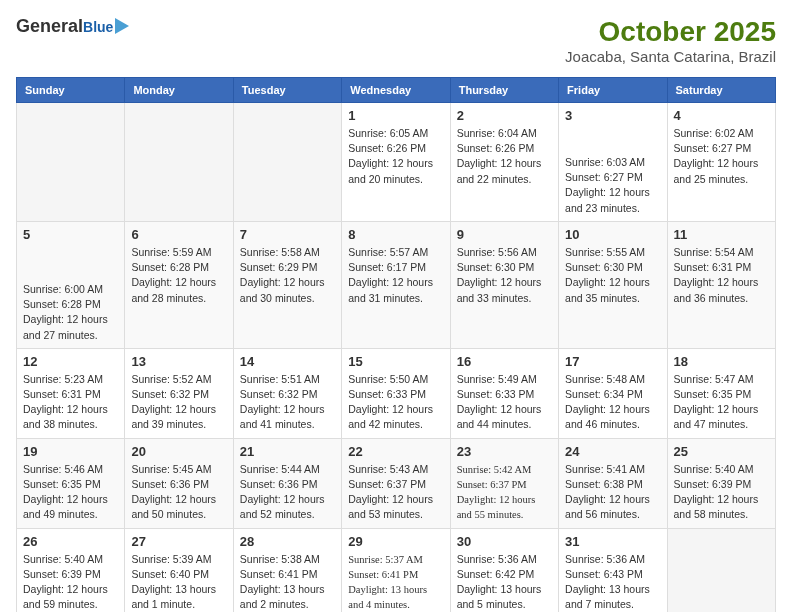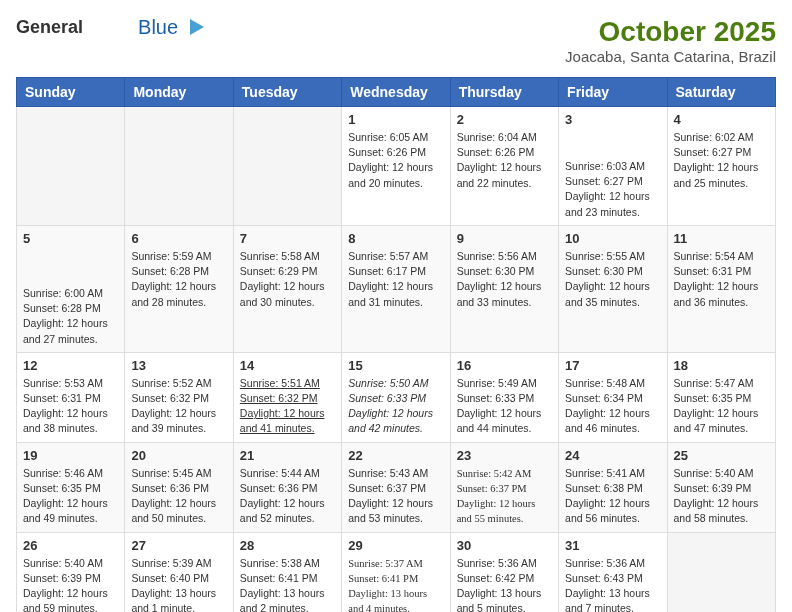--- a/index.html
+++ b/index.html
@@ -17,32 +17,31 @@
       margin-bottom: 12px;
     }
     .logo {
       display: flex;
       flex-direction: column;
       align-items: flex-start;
     }
     .logo-text {
       display: flex;
       align-items: center;
-      gap: 10px;
+      gap: 0;
     }
     .logo-general {
       font-size: 18px;
       font-weight: bold;
       color: #333;
     }
     .logo-blue {
-      font-size: 20px;
-      font-weight: normal;
+      font-size: 14px;
+      font-weight: bold;
       color: #1a5fa8;
-      padding-left: 45px;
     }
     .logo-arrow {
       width: 0;
       height: 0;
       border-top: 8px solid transparent;
       border-bottom: 8px solid transparent;
       border-left: 14px solid #4a9fd4;
       margin-left: 2px;
       margin-top: -2px;
     }
@@ -61,21 +60,21 @@
     .calendar {
       width: 100%;
       border-collapse: collapse;
       border: 1px solid #ccc;
     }
     .calendar th {
       background-color: #3a6bba;
       color: #fff;
       text-align: left;
       padding: 6px 8px;
-      font-size: 14px;
+      font-size: 11px;
       border: 1px solid #2a5aa8;
     }
     .calendar td {
       vertical-align: top;
       border: 1px solid #ddd;
       padding: 5px 6px;
       width: 108px;
       min-height: 80px;
       font-size: 11px;
       color: #333;
@@ -209,42 +208,42 @@
           <span class="day-num">11</span>
           <div class="day-info" style="white-space: pre-line;">Sunrise: 5:54 AM
 Sunset: 6:31 PM
 Daylight: 12 hours
 and 36 minutes.</div>
         </td>
       </tr>
       <tr>
         <td>
           <span class="day-num">12</span>
-          <div class="day-info" style="white-space: pre-line;">Sunrise: 5:53 AM
+          <div class="day-info" style="white-space: pre-line;">Sunrise: 5:23 AM
 Sunset: 6:31 PM
 Daylight: 12 hours
 and 38 minutes.</div>
         </td>
         <td>
           <span class="day-num">13</span>
           <div class="day-info" style="white-space: pre-line;">Sunrise: 5:52 AM
 Sunset: 6:32 PM
 Daylight: 12 hours
 and 39 minutes.</div>
         </td>
         <td>
           <span class="day-num">14</span>
-          <div class="day-info" style="white-space: pre-line; text-decoration: underline;">Sunrise: 5:51 AM
+          <div class="day-info" style="white-space: pre-line;">Sunrise: 5:51 AM
 Sunset: 6:32 PM
 Daylight: 12 hours
 and 41 minutes.</div>
         </td>
         <td>
           <span class="day-num">15</span>
-          <div class="day-info" style="white-space: pre-line; font-style: italic;">Sunrise: 5:50 AM
+          <div class="day-info" style="white-space: pre-line;">Sunrise: 5:50 AM
 Sunset: 6:33 PM
 Daylight: 12 hours
 and 42 minutes.</div>
         </td>
         <td>
           <span class="day-num">16</span>
           <div class="day-info" style="white-space: pre-line;">Sunrise: 5:49 AM
 Sunset: 6:33 PM
 Daylight: 12 hours
 and 44 minutes.</div>

